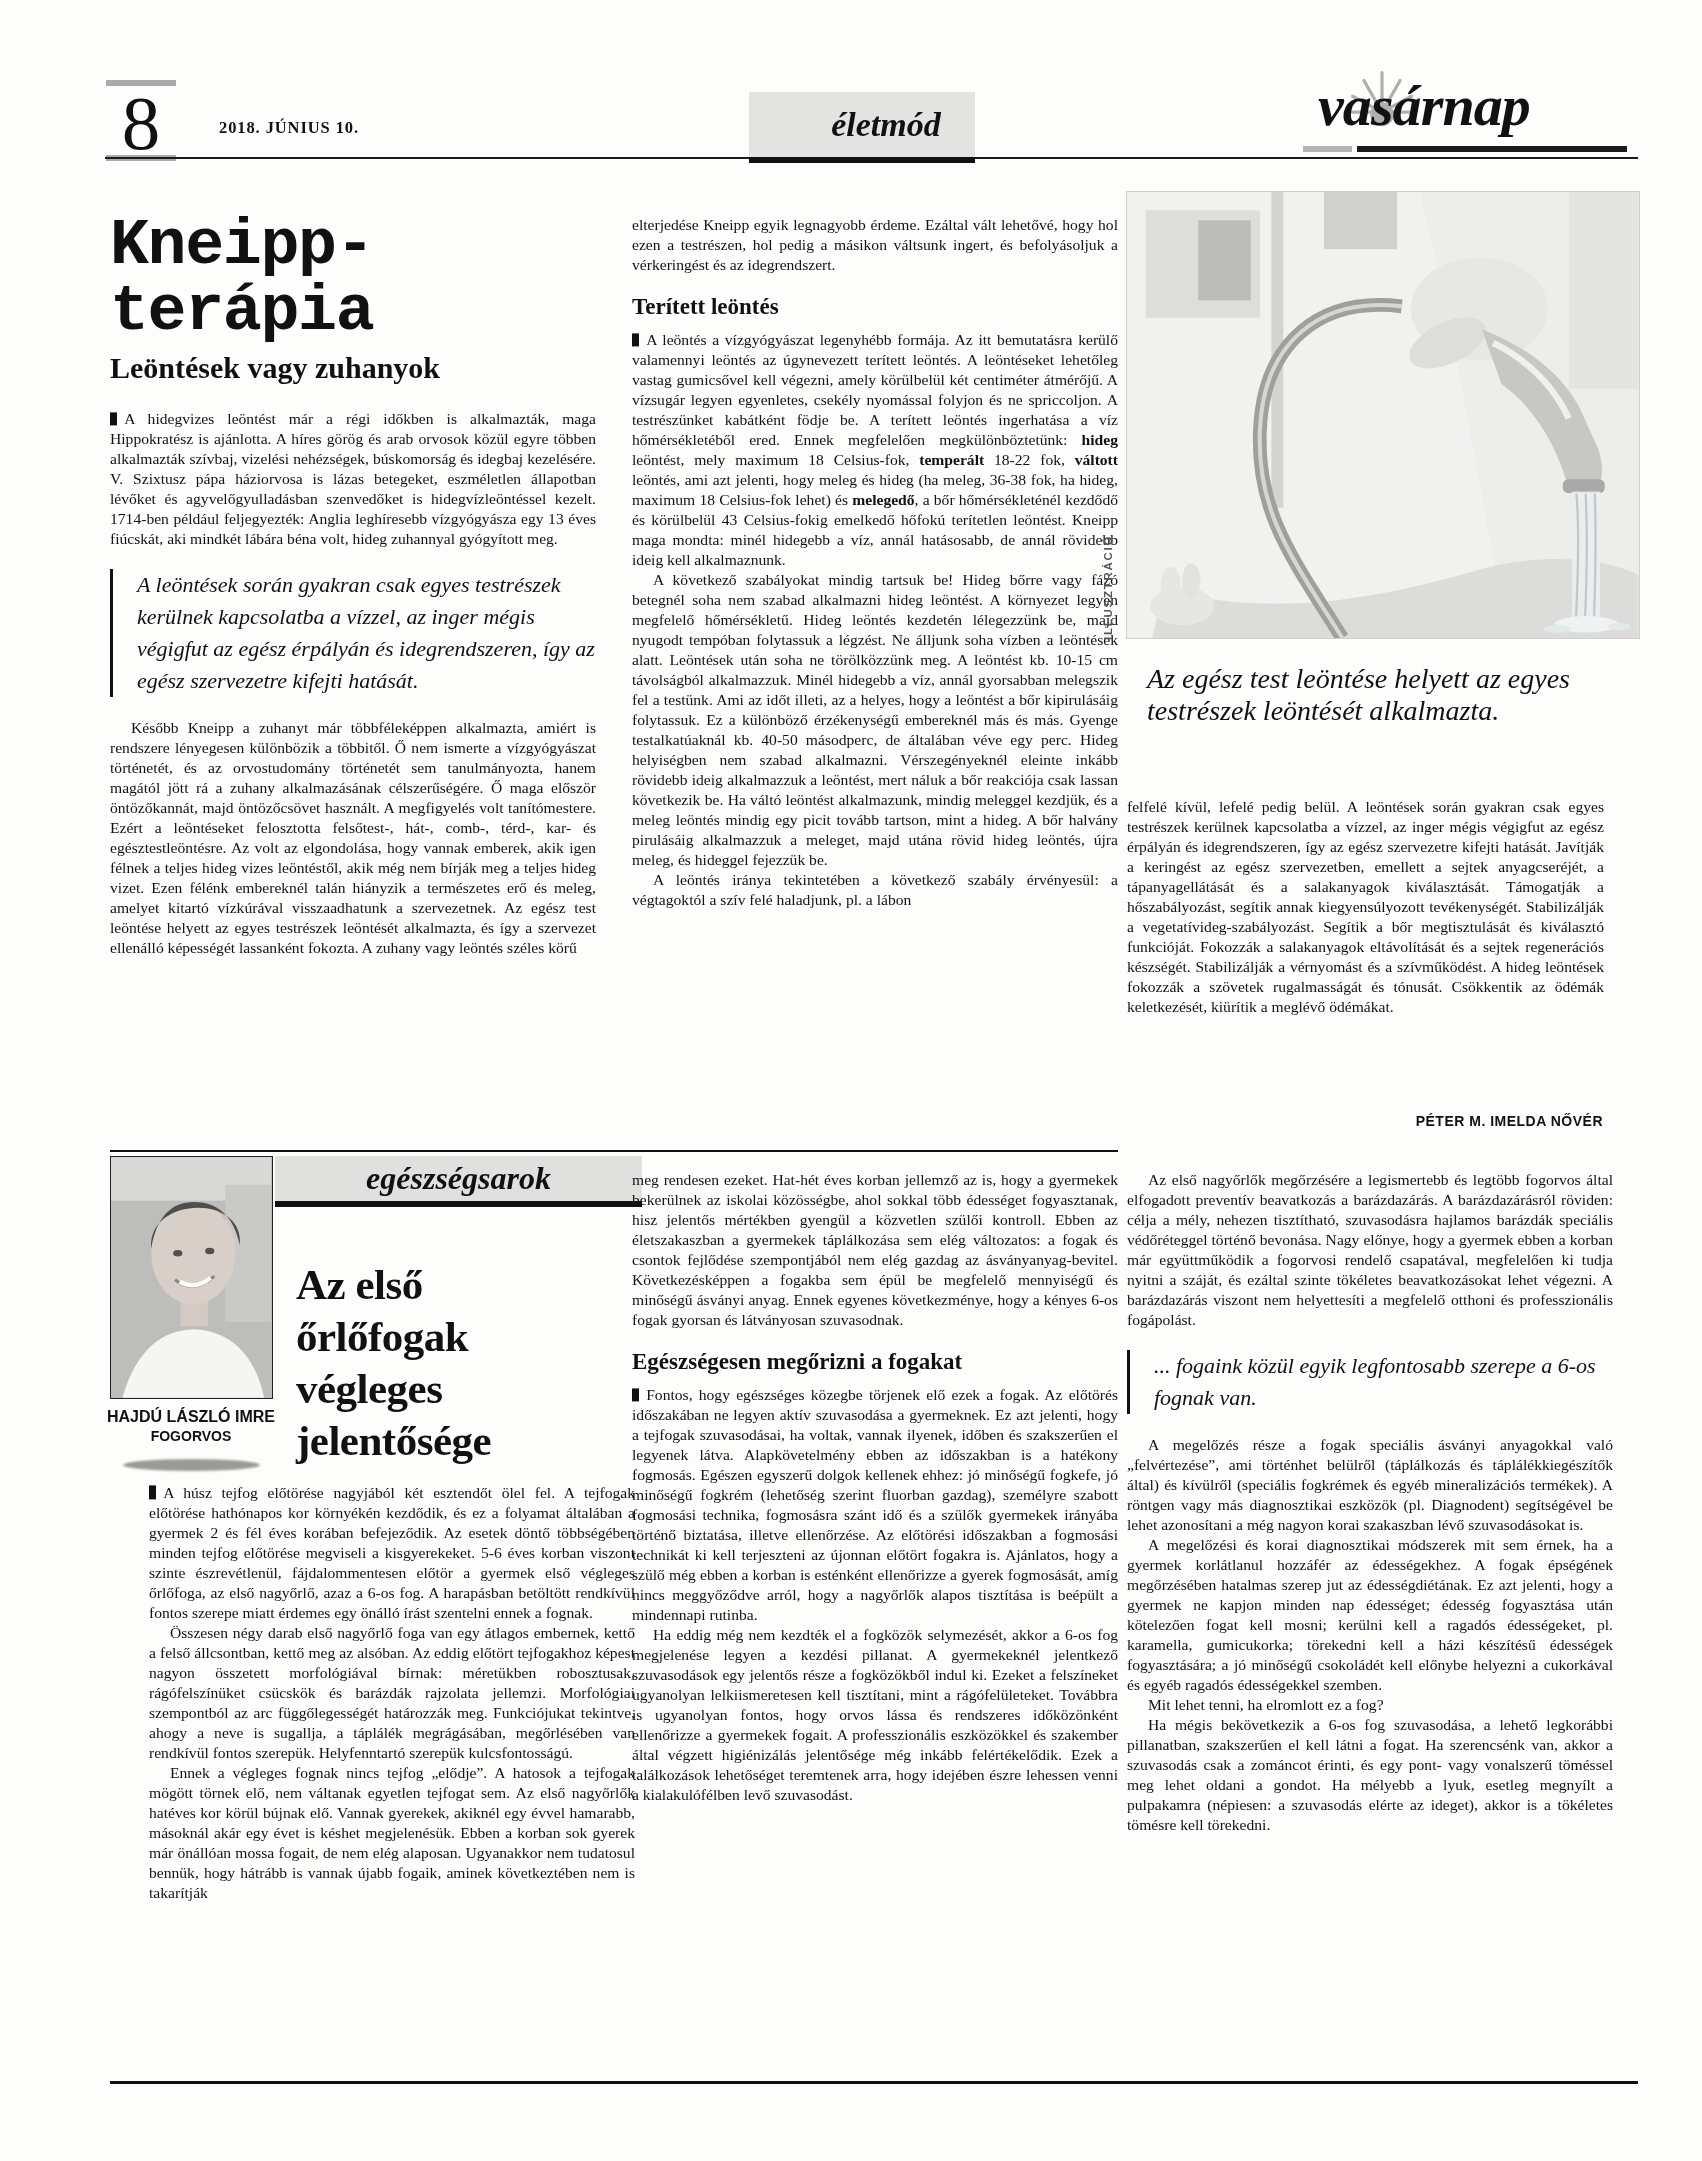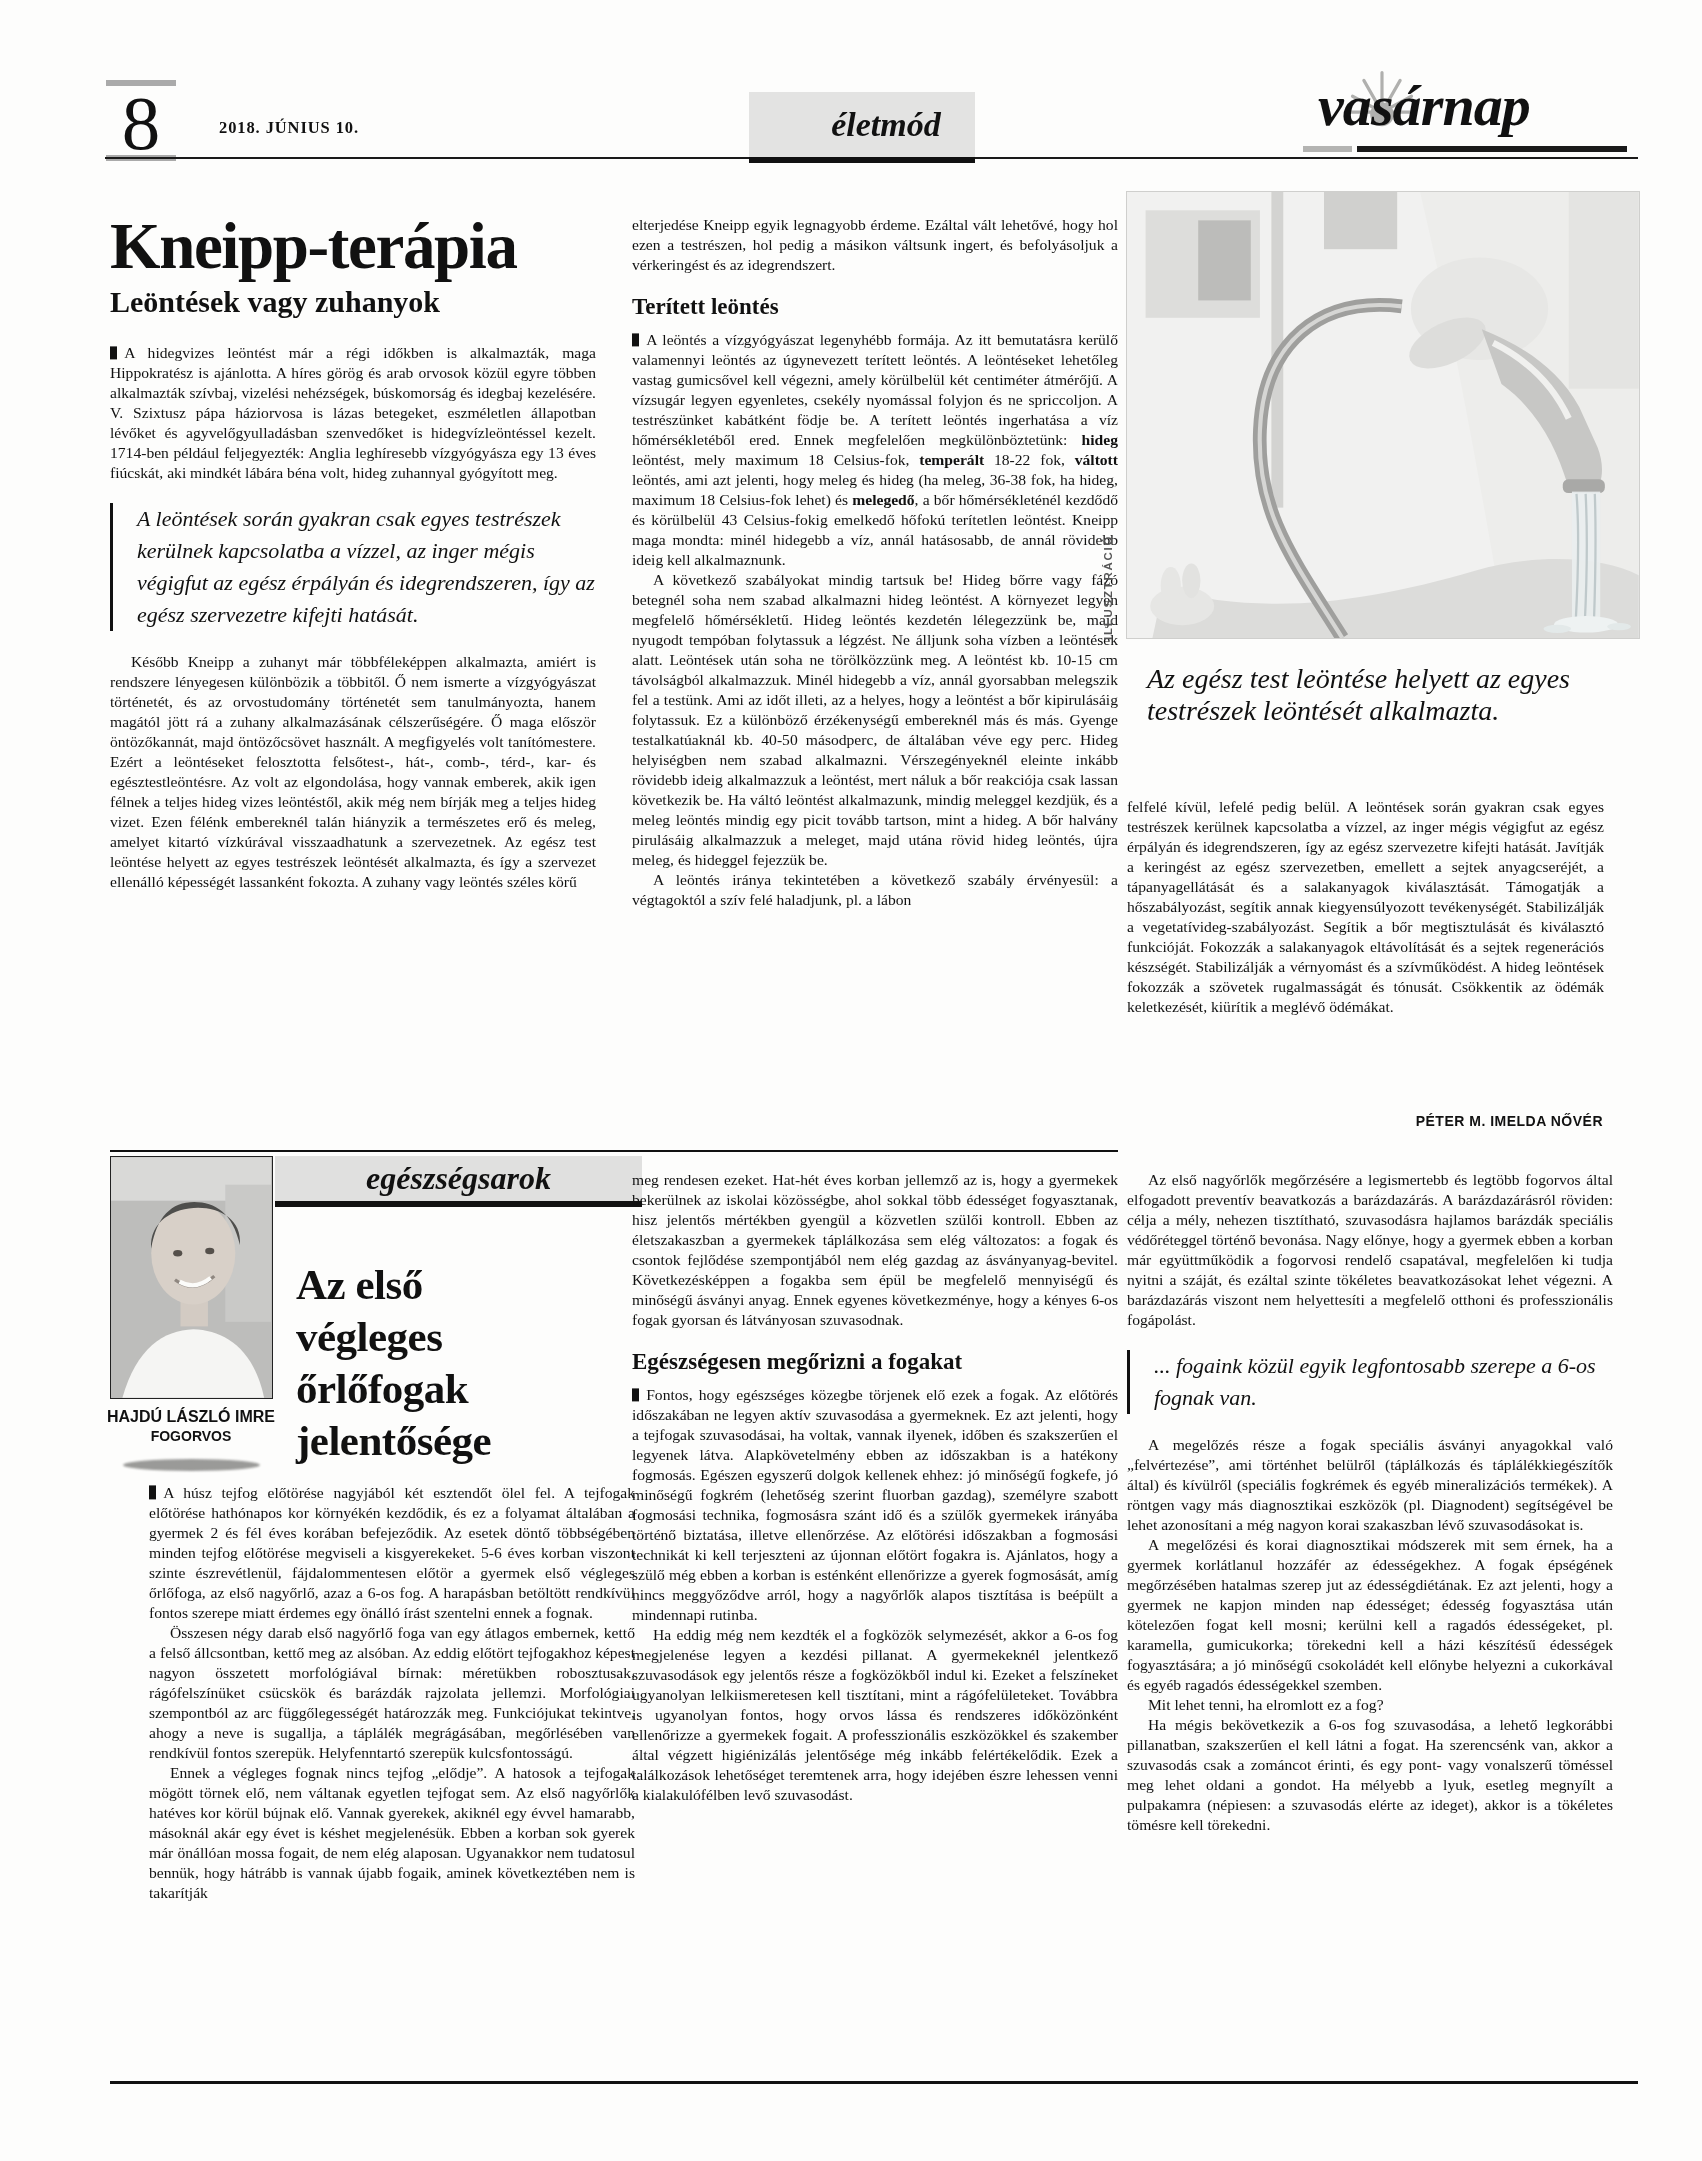--- a/index.html
+++ b/index.html
@@ -22,21 +22,21 @@
   .brand-black{position:absolute;left:1357px;top:146px;width:270px;height:6.4px;background:#1a1a1a;}
   .sun{position:absolute;left:1343px;top:69px;}
 
   
   .col{position:absolute;overflow:hidden;}
   .col p{margin:0;font-size:15.6px;line-height:20px;text-align:justify;}
   .indent{text-indent:21px;}
   .mk{display:inline-block;width:6.9px;height:13.7px;background:#111;margin-right:7.3px;
       transform:translateY(1.4px);}
   .bold{font-weight:bold;}
-  h1.a1title{margin:0 0 6.4px 0;font-size:65px;line-height:1.02;letter-spacing:-1.4px;font-weight:bold;}
+  h1.a1title{margin:0 0 6.4px 0;font-size:65px;line-height:1.02;letter-spacing:-1.4px;font-weight:bold;font-family:Liberation Mono, monospace;}
   h2.a1sub{margin:0 0 26px 0;font-size:30px;line-height:1.05;font-weight:bold;}
   h3.subhead{margin:19px 0 11px 0;font-size:23px;line-height:1.1;font-weight:bold;}
   .pull{border-left:3.7px solid #111;padding-left:24px;margin:20px 0 21px 0;
         font-style:italic;font-size:22px;line-height:32px;text-align:left;}
   .pull p{font-size:22px;line-height:32px;text-align:left;}
 
   
   .photo{position:absolute;left:1127px;top:192px;width:512px;height:446px;background:#f0f0ef;
          outline:0.5px solid #cfcfcd;}
   .credit{position:absolute;left:1102px;top:480px;height:160px;
@@ -174,22 +174,22 @@
   </div>
   <div class="author-shadow"></div>
 
   <div class="kicker-box">
     <span>egészségsarok</span>
   </div>
   <div class="kicker-rule"></div>
 
   <div class="a2title">
     <div>Az első</div>
+    <div>őrlőfogak</div>
     <div>végleges</div>
-    <div>őrlőfogak</div>
     <div>jelentősége</div>
   </div>
 
   <div class="col" style="left:110px;top:1483px;width:486px;height:567px;margin-left:39px;">
     <p><span class="mk"></span><span>A húsz tejfog előtörése nagyjából két esztendőt ölel fel. A tejfogak előtörése hathónapos kor környékén kezdődik, és ez a folyamat általában a gyermek 2 és fél éves korában befejeződik. Az esetek döntő többségében minden tejfog előtörése megviseli a kisgyerekeket. 5-6 éves korban viszont szinte észrevétlenül, fájdalommentesen előtör a gyermek első végleges őrlőfoga, az első nagyőrlő, azaz a 6-os fog. A harapásban betöltött rendkívül fontos szerepe miatt érdemes egy önálló írást szentelni ennek a fognak.</span></p>
     <p class="indent">Összesen négy darab első nagyőrlő foga van egy átlagos embernek, kettő a felső állcsontban, kettő meg az alsóban. Az eddig előtört tejfogakhoz képest nagyon összetett morfológiával bírnak: méretükben robosztusak, rágófelszínüket csücskök és barázdák rajzolata jellemzi. Morfológiai szempontból az arc függőlegességét határozzák meg. Funkciójukat tekintve, ahogy a neve is sugallja, a táplálék megrágásában, megőrlésében van rendkívül fontos szerepük. Helyfenntartó szerepük kulcsfontosságú.</p>
     <p class="indent">Ennek a végleges fognak nincs tejfog „elődje”. A hatosok a tejfogak mögött törnek elő, nem váltanak egyetlen tejfogat sem. Az első nagyőrlők hatéves kor körül bújnak elő. Vannak gyerekek, akiknél egy évvel hamarabb, másoknál akár egy évet is késhet megjelenésük. Ebben a korban sok gyerek már önállóan mossa fogait, de nem elég alaposan. Ugyanakkor nem tudatosul bennük, hogy hátrább is vannak újabb fogaik, aminek következtében nem is takarítják</p>
   </div>
 
   <div class="col" style="left:632px;top:1170px;width:486px;height:880px;">

